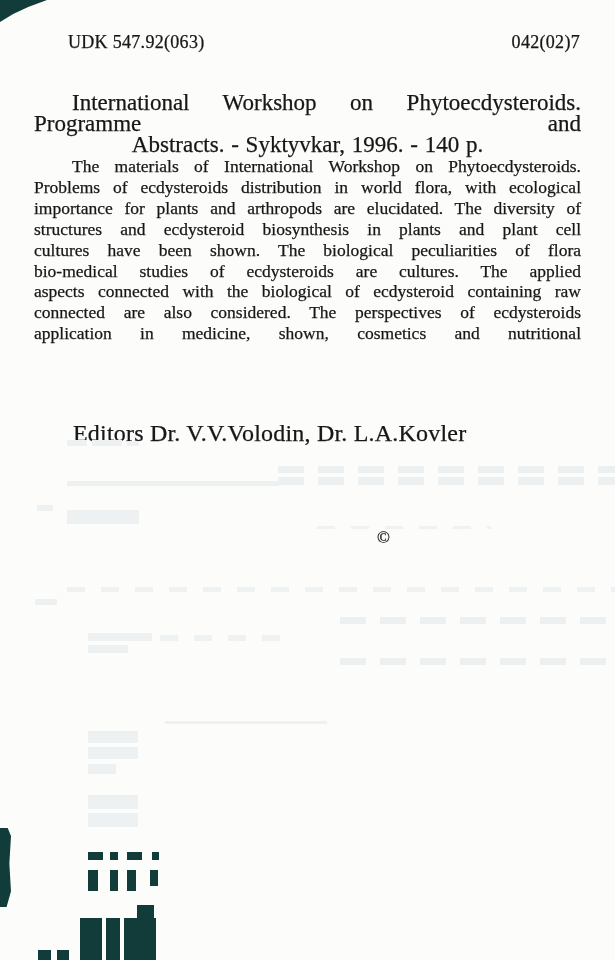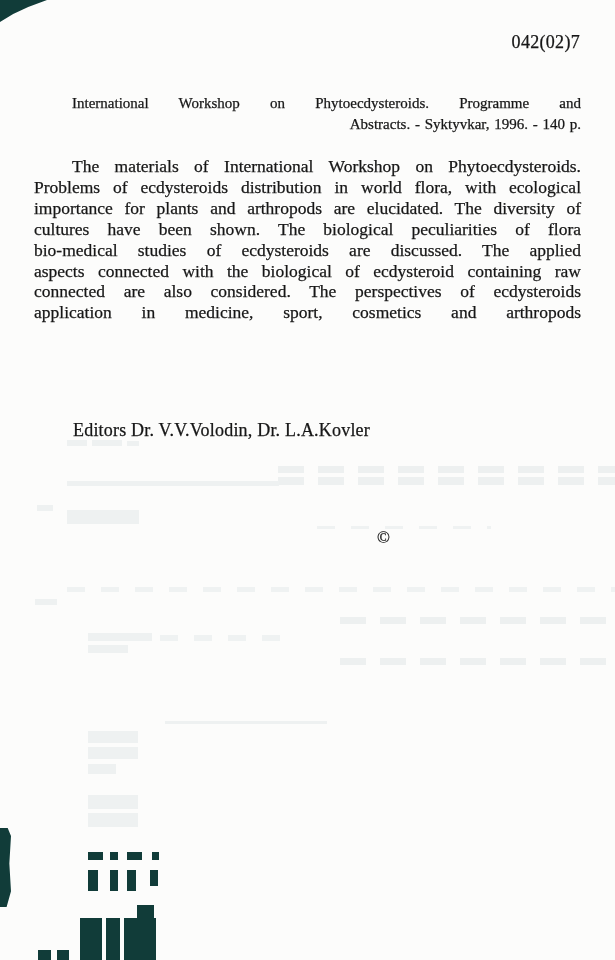--- a/index.html
+++ b/index.html
@@ -13,27 +13,27 @@
     overflow: hidden;
     -webkit-text-stroke: 0.25px #171717;
   }
   .abs { position: absolute; }
 
   
   .header-udk { top: 32px; left: 68px; font-size: 18px; letter-spacing: 0.3px; }
   .header-code { top: 32px; right: 35px; font-size: 18px; letter-spacing: 0.3px; margin-left: 40px; }
 
   
-  .citation { top: 93px; left: 34px; width: 547px; font-size: 15px; line-height: 20.9px; word-spacing: 1px; }
+  .citation { top: 93px; left: 34px; width: 547px; font-size: 23px; line-height: 20.9px; word-spacing: 1px; }
   .abstract { top: 156px; left: 34px; width: 547px; font-size: 17.5px; line-height: 20.9px; word-spacing: 1px; }
-  .line { text-align: right; }
+  .line { text-align: center; }
   .line.jl { text-align: justify; text-align-last: justify; }
   .para .line:first-child { text-indent: 38px; }
 
-  .editors-line { top: 420px; left: 73px; font-size: 18px; letter-spacing: 0.2px; }
+  .editors-line { top: 420px; left: 73px; font-size: 24px; letter-spacing: 0.2px; }
 
   
   .copyright { top: 526px; left: 377px; font-size: 18px; line-height: 24.5px; }
   .copyright-row { display: flex; align-items: flex-start; }
   .copyright-symbol { margin-right: 10px; font-size: 17px; line-height: 24.5px; }
 
   
   .teal { background: #113c39; }
   .corner-wedge { left: 0; top: 0; width: 47px; height: 22px;
     clip-path: polygon(0 0, 100% 0, 60% 32%, 28% 64%, 0 100%); }
@@ -43,36 +43,38 @@
   
   .gray { background: #eef1f1; }
   .checker { background: repeating-linear-gradient(90deg, #edf0f0 0 26px, rgba(0,0,0,0) 26px 40px); }
   .dashes { background: repeating-linear-gradient(90deg, #eff2f2 0 18px, rgba(0,0,0,0) 18px 34px); }
 </style>
 </head>
 <body>
 
 <div class="page">
 
+  <div class="abs header-udk">UDK 547.92(063)</div>
   <div class="abs header-code">042(02)7</div>
 
   <div class="abs citation para">
       <div class="line jl">International Workshop on Phytoecdysteroids. Programme and</div>
       <div class="line">Abstracts. - Syktyvkar, 1996. - 140 p.</div>
     </div>
 
   <div class="abs abstract para">
       <div class="line jl">The materials of International Workshop on Phytoecdysteroids.</div>
       <div class="line jl">Problems of ecdysteroids distribution in world flora, with ecological</div>
       <div class="line jl">importance for plants and arthropods are elucidated. The diversity of</div>
+      <div class="line jl">structures and ecdysteroid biosynthesis in plants and plant cell</div>
       <div class="line jl">cultures have been shown. The biological peculiarities of flora</div>
-      <div class="line jl">bio-medical studies of ecdysteroids are discussed. The applied</div>
+      <div class="line jl">bio-medical studies of ecdysteroids are cultures. The applied</div>
       <div class="line jl">aspects connected with the biological of ecdysteroid containing raw</div>
       <div class="line jl">connected are also considered. The perspectives of ecdysteroids</div>
-      <div class="line jl">application in medicine, sport, cosmetics and arthropods</div>
+      <div class="line jl">application in medicine, shown, cosmetics and nutritional</div>
     </div>
 
   <div class="abs editors-line">Editors Dr. V.V.Volodin, Dr. L.A.Kovler</div>
 
   <div class="abs copyright">
     <div class="copyright-row">
       <span class="copyright-symbol">©</span>
     </div>
   </div>
 

